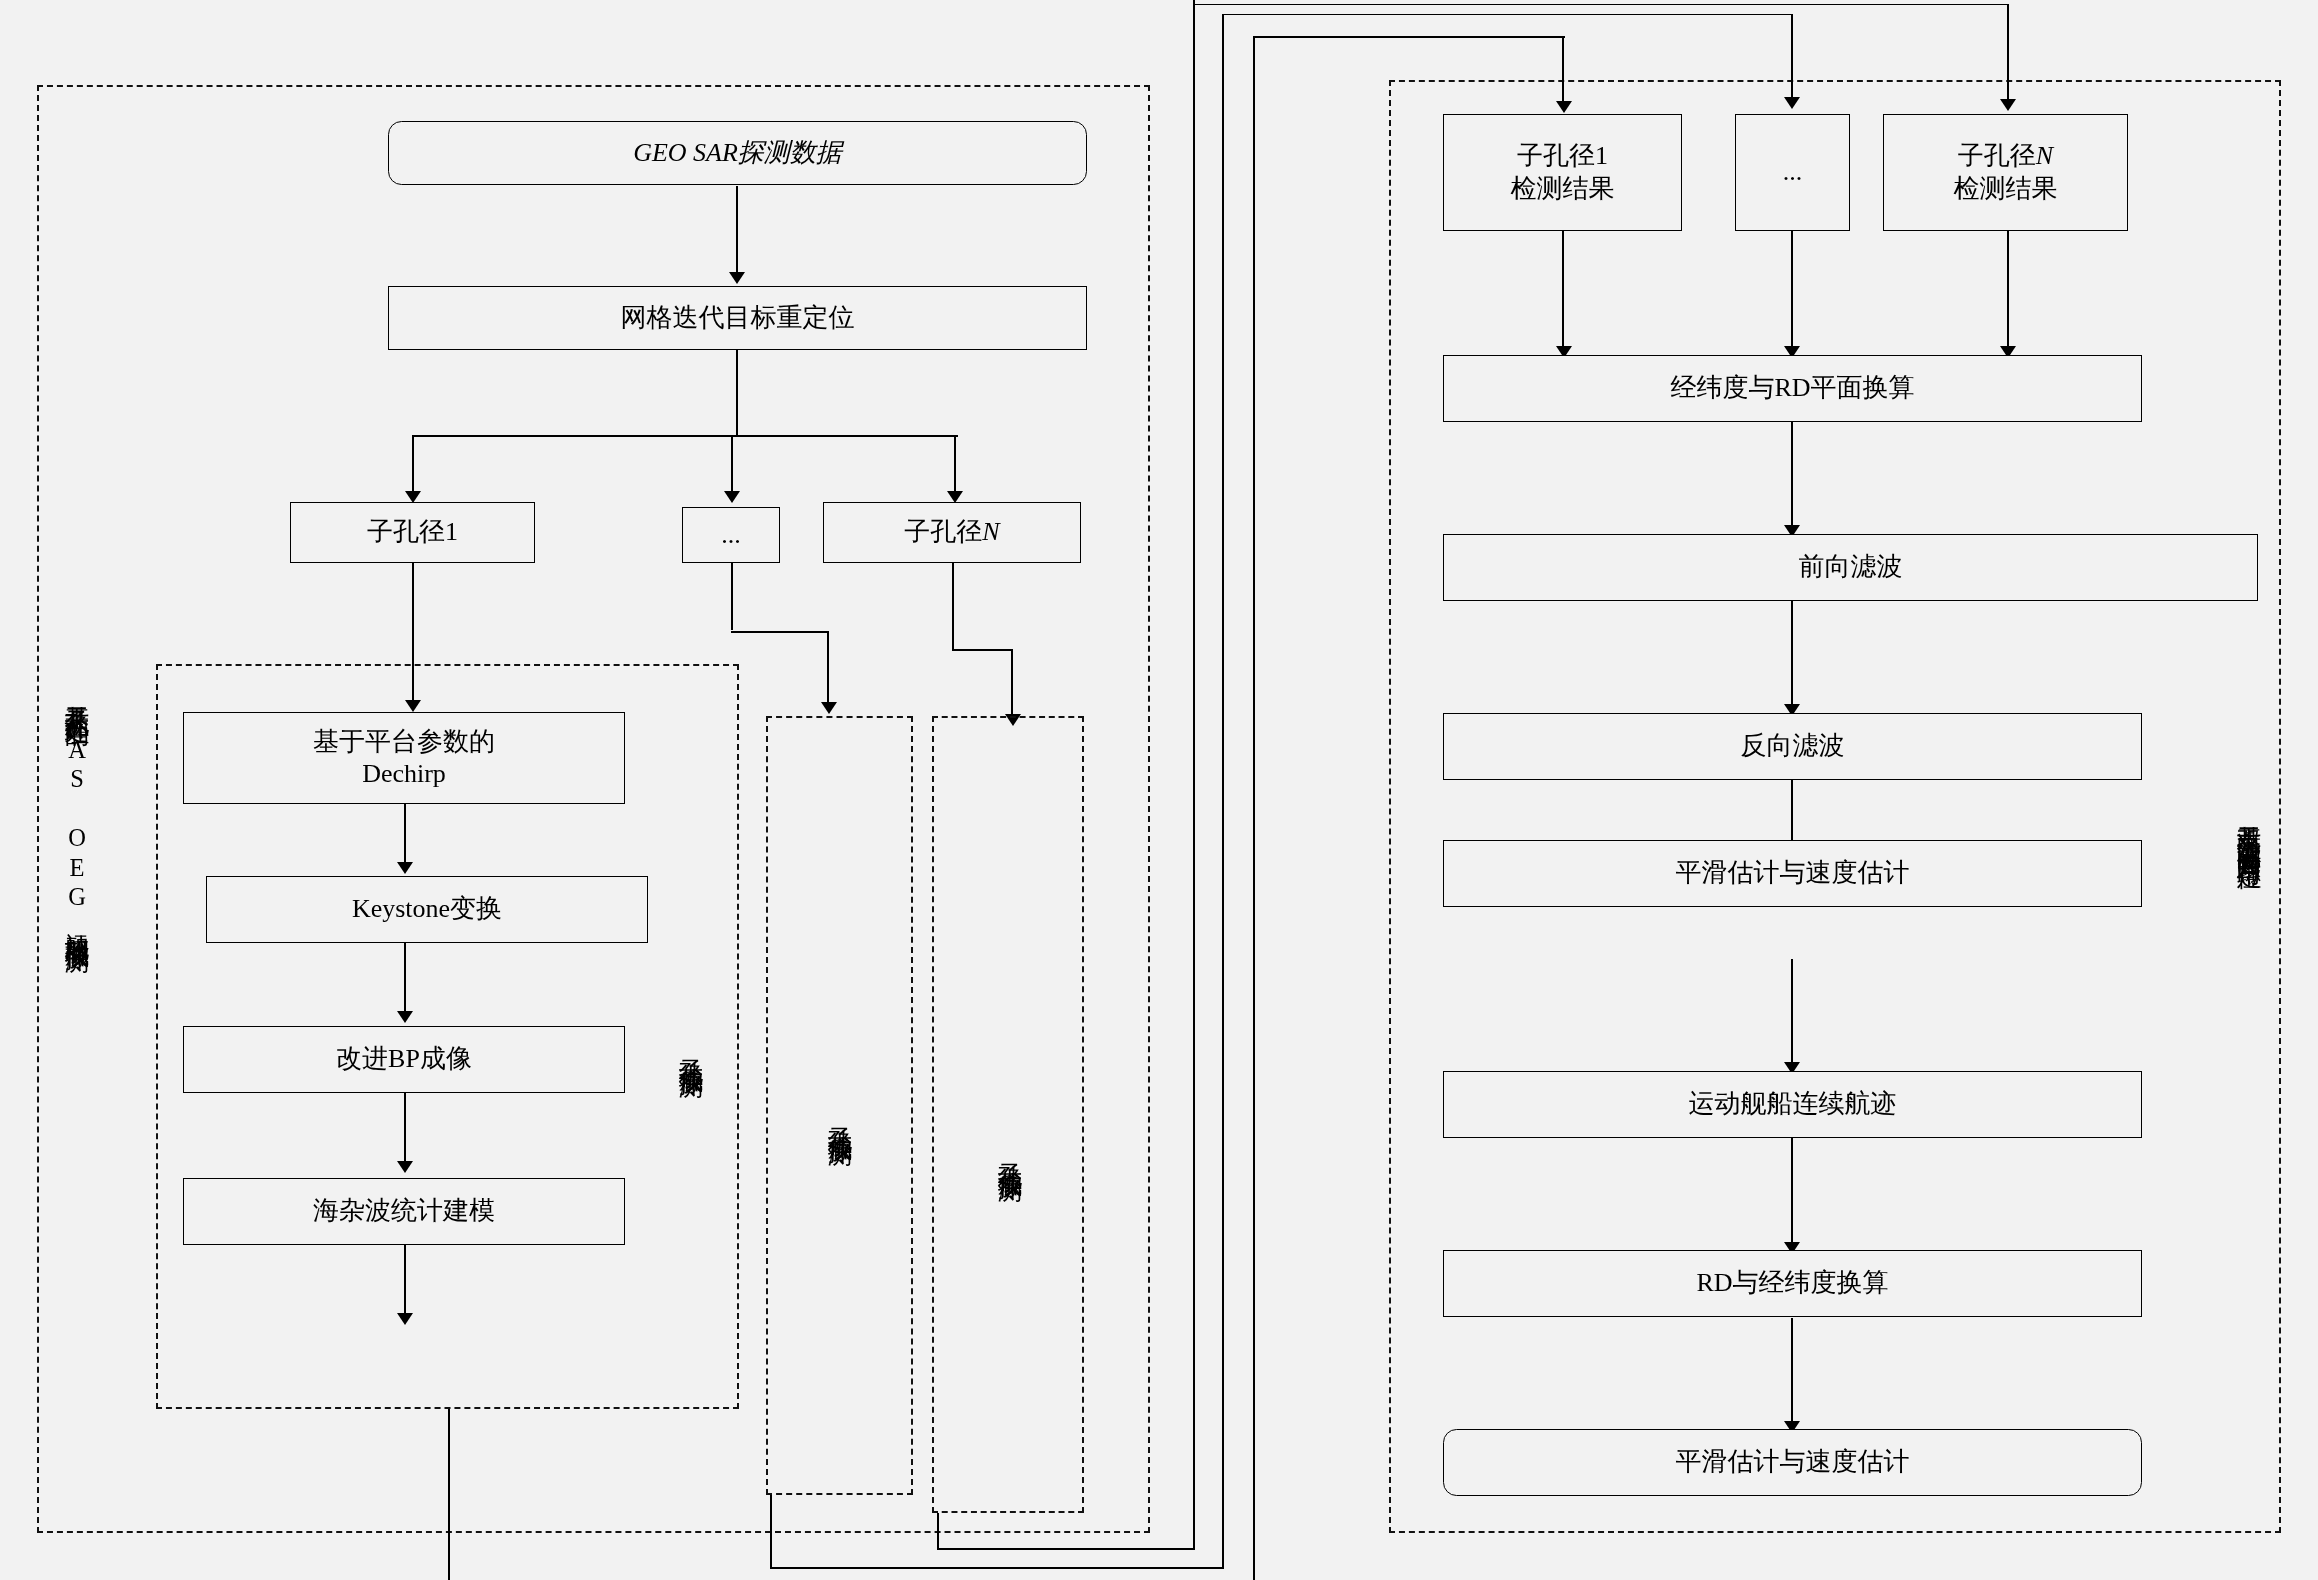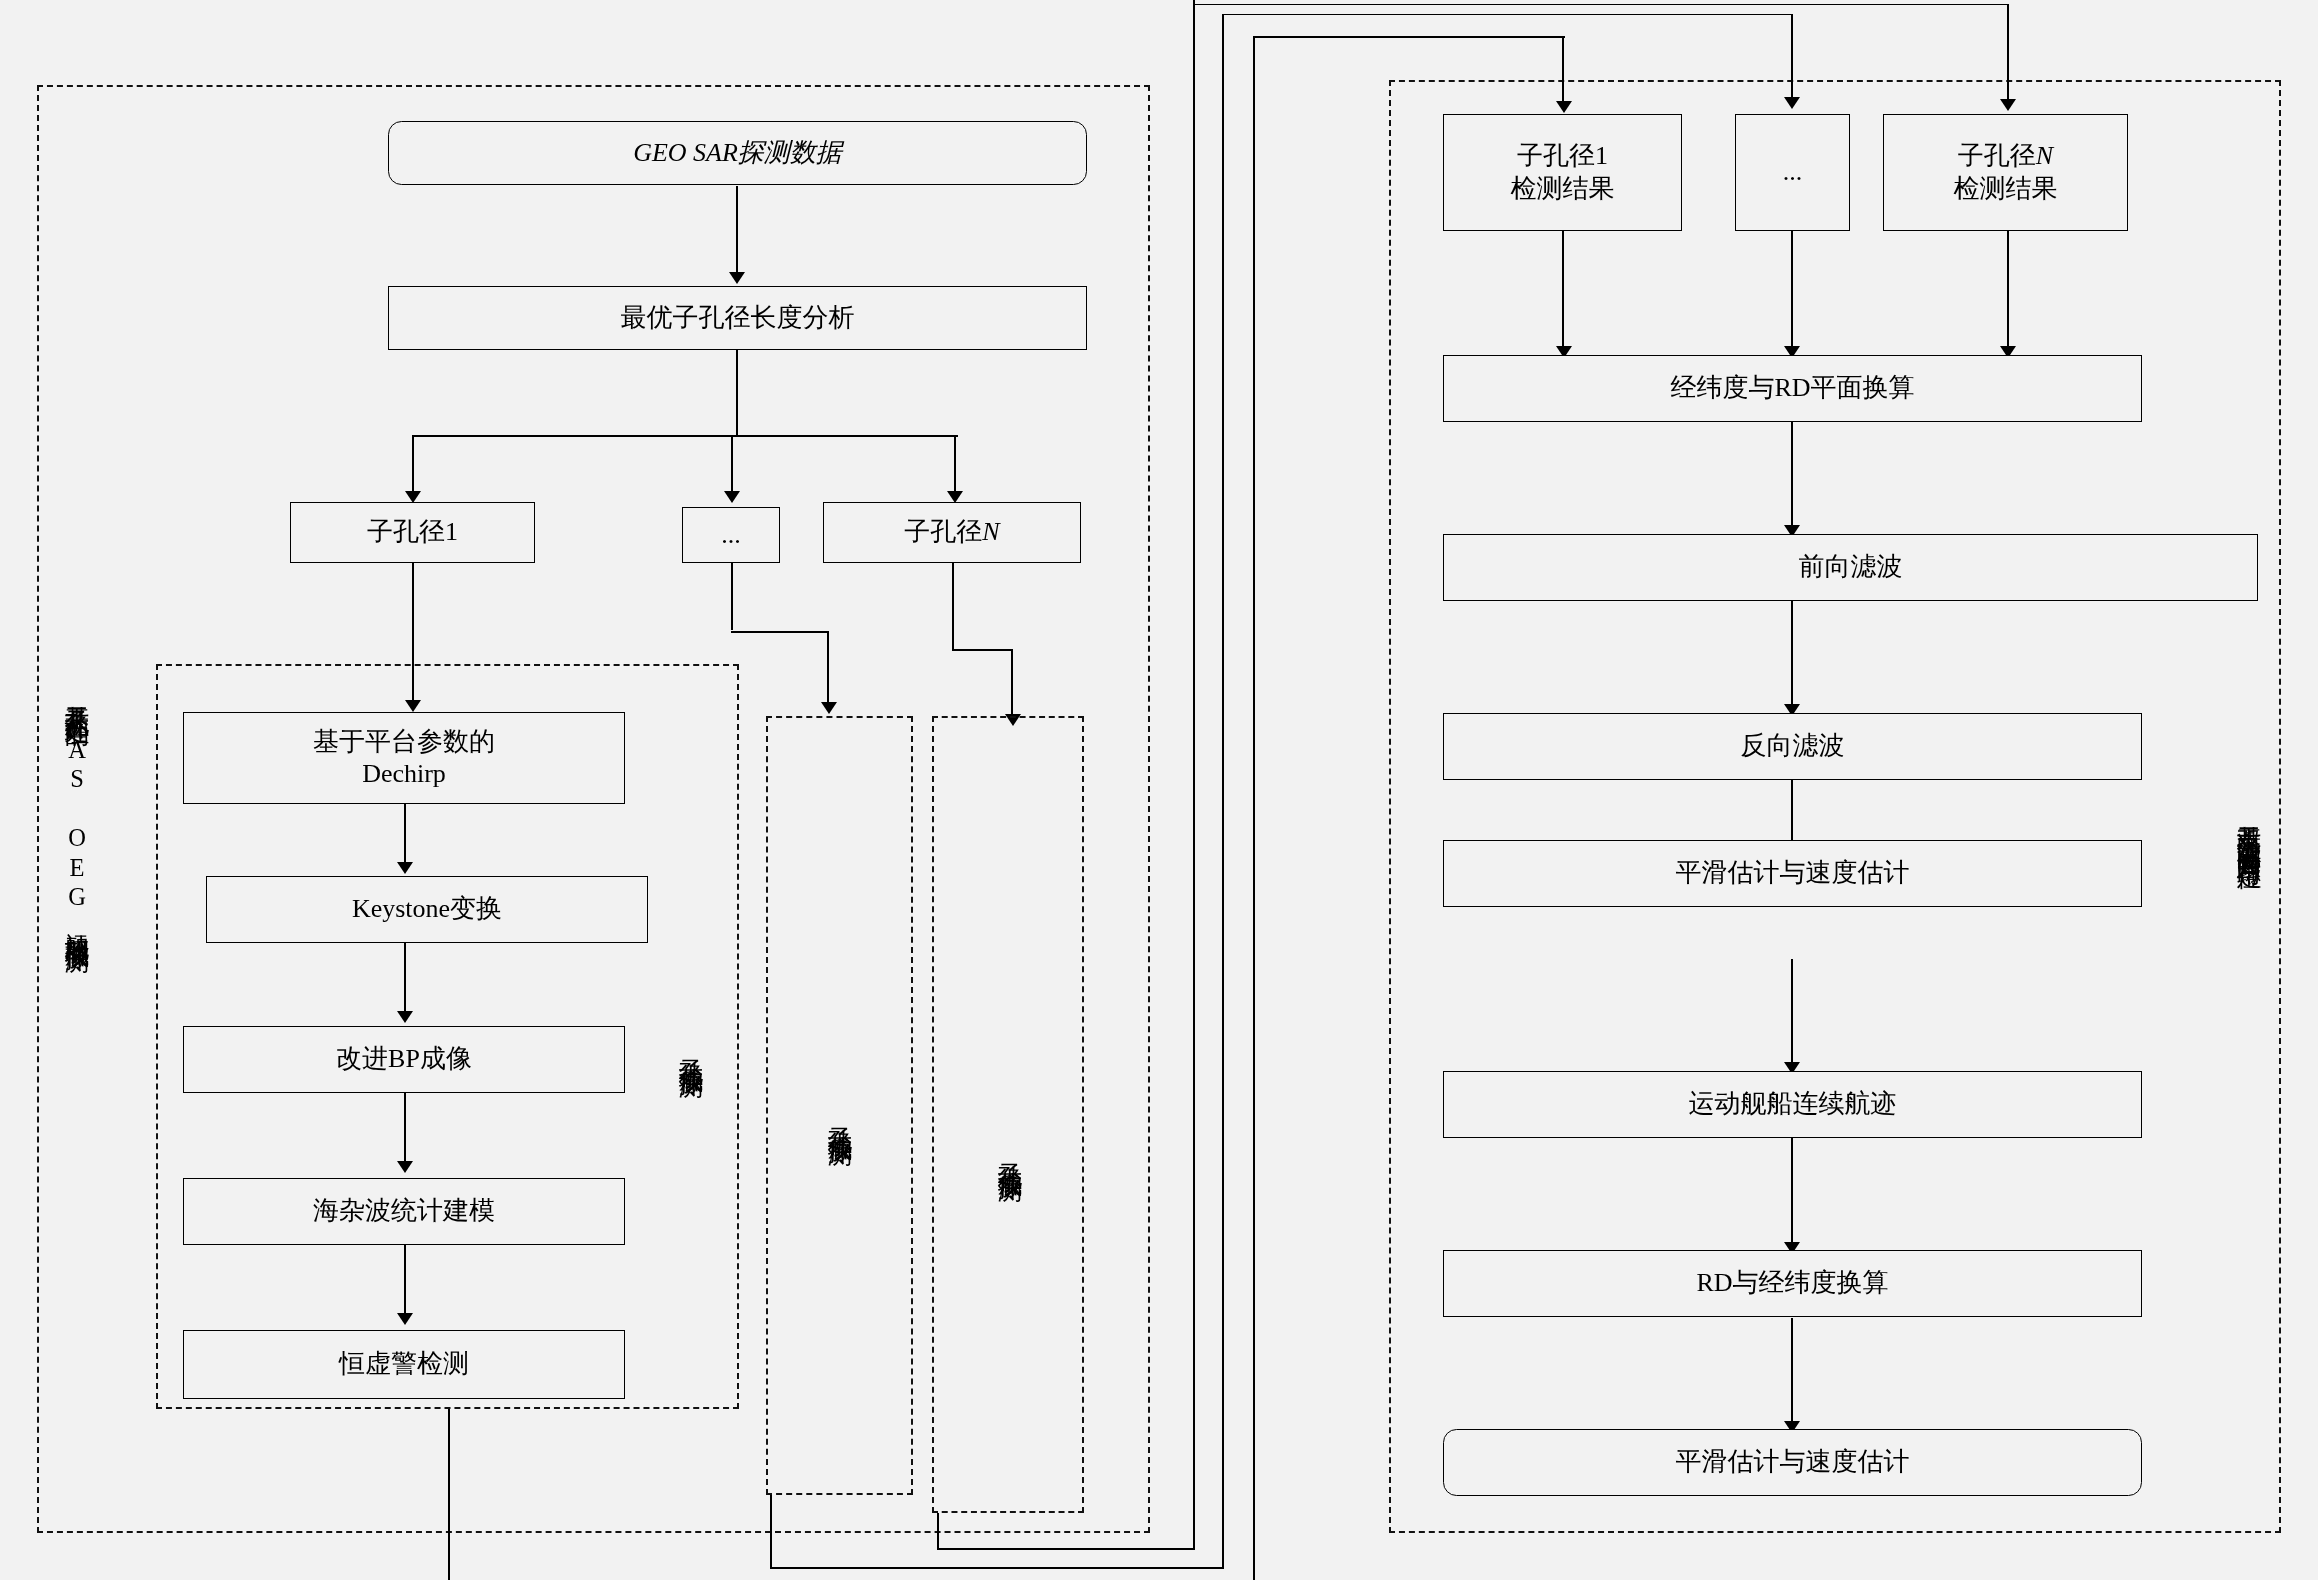--- a/index.html
+++ b/index.html
@@ -31,21 +31,21 @@
   <div class="dash" style="left:1389px;top:80px;width:892px;height:1453px;"></div>
 
   <div class="vlabel rot" style="left:55px;top:319px;width:43px;height:981px;">基于子孔径处理的RAS OEG运动舰船成像探测</div>
   <div class="vlabel rot" style="left:2227px;top:429px;width:43px;height:797px;">基于双向平滑滤波的长时间跟踪与定位</div>
 
   <div class="box rbox" style="left:388px;top:121px;width:699px;height:64px;font-style:italic;">GEO SAR探测数据</div>
 
   <div class="line vl" style="left:736px;top:186px;height:89px;"></div>
   <div class="arrow" style="left:729px;top:272px;"></div>
 
-  <div class="box" style="left:388px;top:286px;width:699px;height:64px;">最优子孔径长度分析</div>
+  <div class="box" style="left:388px;top:286px;width:699px;height:64px;">网格迭代目标重定位</div>
 
   <div class="line vl" style="left:736px;top:350px;height:86px;"></div>
   <div class="line hl" style="left:412px;top:435px;width:546px;"></div>
   <div class="line vl" style="left:412px;top:435px;height:58px;"></div>
   <div class="arrow" style="left:405px;top:491px;"></div>
   <div class="line vl" style="left:731px;top:435px;height:58px;"></div>
   <div class="arrow" style="left:724px;top:491px;"></div>
   <div class="line vl" style="left:954px;top:435px;height:58px;"></div>
   <div class="arrow" style="left:947px;top:491px;"></div>
 
@@ -81,21 +81,20 @@
   <div class="arrow" style="left:397px;top:1011px;"></div>
 
   <div class="box" style="left:183px;top:1026px;width:442px;height:67px;">改进BP成像</div>
   <div class="line vl" style="left:404px;top:1093px;height:71px;"></div>
   <div class="arrow" style="left:397px;top:1161px;"></div>
 
   <div class="box" style="left:183px;top:1178px;width:442px;height:67px;">海杂波统计建模</div>
   <div class="line vl" style="left:404px;top:1245px;height:71px;"></div>
   <div class="arrow" style="left:397px;top:1313px;"></div>
 
-  <div class="box" style="left:183px;top:1330px;width:442px;height:69px;">恒虚警检测</div>
 
   <div class="dash" style="left:766px;top:716px;width:147px;height:779px;"></div>
   <div class="vlabel rot" style="left:818px;top:902px;width:43px;height:429px;">子孔径成像探测</div>
 
   <div class="dash" style="left:932px;top:716px;width:152px;height:797px;"></div>
   <div class="vlabel rot" style="left:988px;top:938px;width:43px;height:429px;">子孔径成像探测</div>
 
   <div class="line vl" style="left:448px;top:1409px;height:209px;"></div>
 
   <div class="line vl" style="left:1253px;top:36px;height:1580px;"></div>

